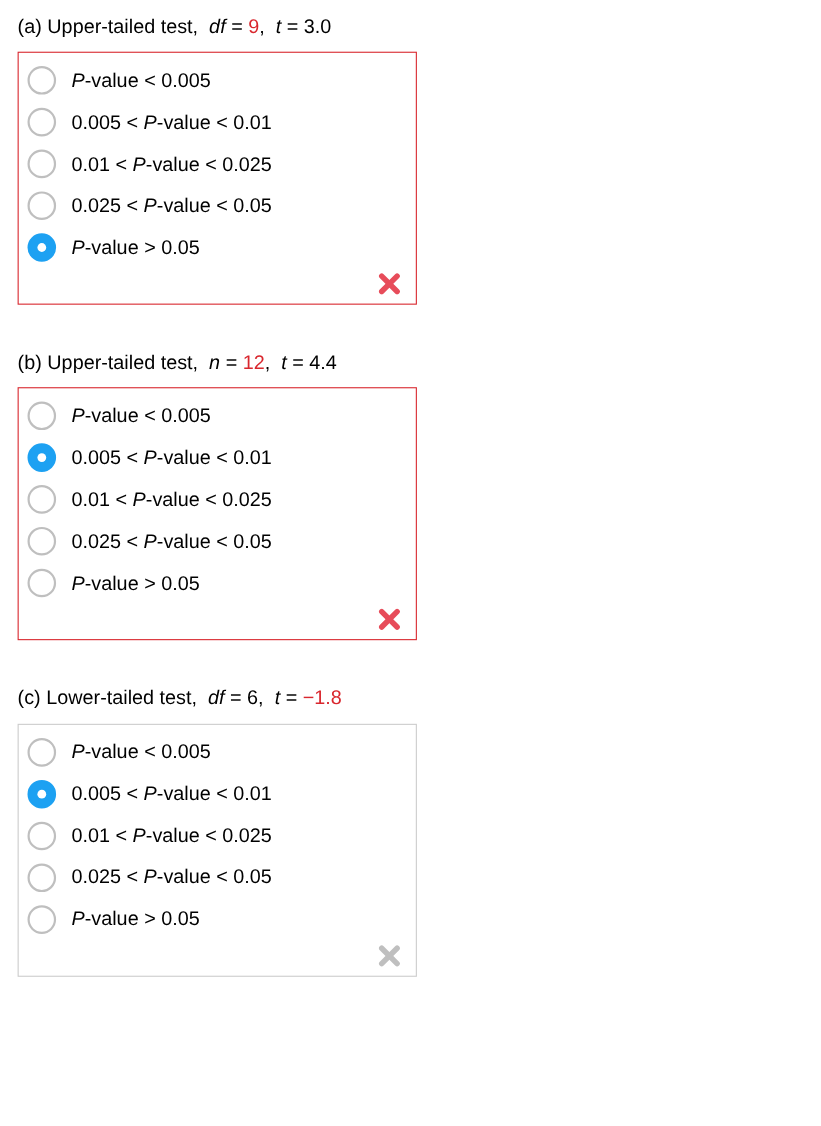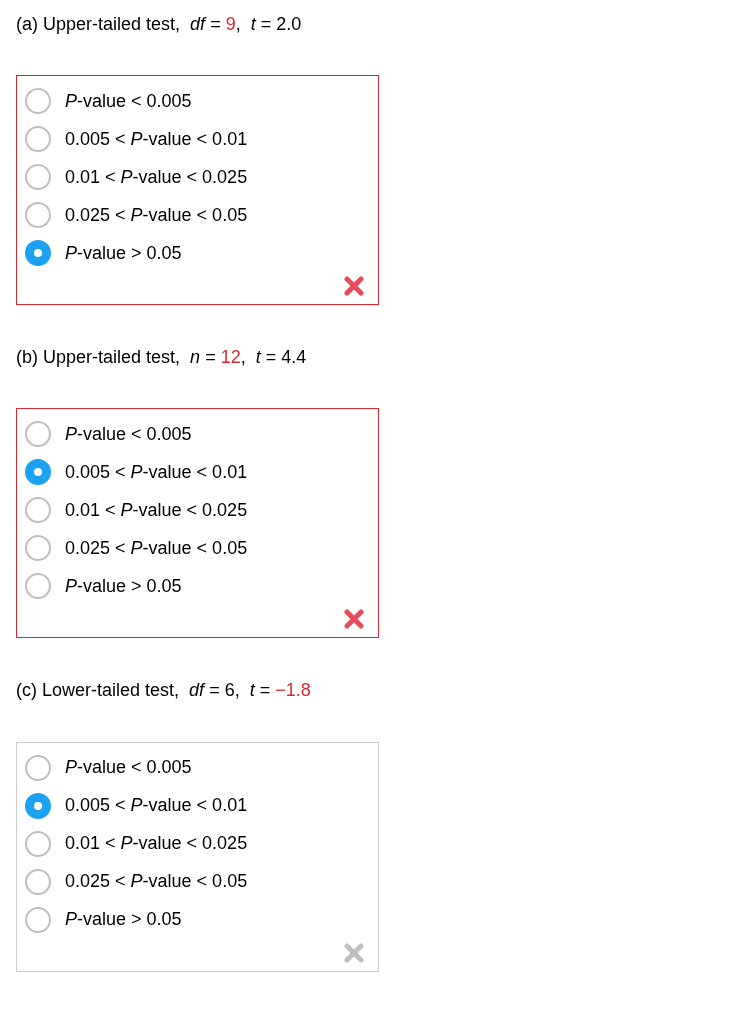--- a/index.html
+++ b/index.html
@@ -21,21 +21,20 @@
     font-style: italic;
   }
   .val-red {
     color: #d9272e;
   }
   .options-box {
     display: inline-block;
     border: 1px solid #ccc;
     padding: 6px 10px 6px 6px;
     min-width: 345px;
-    margin-top: 28px;
   }
   .options-box.incorrect {
     border: 1px solid #d9272e;
   }
   .option-row {
     display: flex;
     align-items: center;
     padding: 6px 2px;
   }
   .radio {
@@ -83,21 +82,21 @@
     stroke: #e74c5a;
   }
   .x-icon.gray path {
     stroke: #bfbfbf;
   }
 </style>
 </head>
 <body>
 
 <div id="root">
-    <div class="question"><div class="prompt"><span>(a)</span> <span>Upper-tailed test</span>,&nbsp;&nbsp;<span class="pvar">df</span> = <span class="val-red">9</span>,&nbsp;&nbsp;<span class="pvar">t</span> = <span class="">2.0</span></div><div class="options-box incorrect"><div class="option-row">
+    <div class="question"><div class="prompt"><span>(a)</span> <span>Upper-tailed test</span>,&nbsp;&nbsp;<span class="pvar">df</span> = <span class="val-red">9</span>,&nbsp;&nbsp;<span class="pvar">t</span> = <span class="">3.0</span></div><div class="options-box incorrect"><div class="option-row">
           <span class="radio"></span>
           <span class="opt-label"><span class="pvar">P</span><span>-value &lt; 0.005</span></span>
         </div><div class="option-row">
           <span class="radio"></span>
           <span class="opt-label"><span>0.005 &lt; </span><span class="pvar">P</span><span>-value &lt; 0.01</span></span>
         </div><div class="option-row">
           <span class="radio"></span>
           <span class="opt-label"><span>0.01 &lt; </span><span class="pvar">P</span><span>-value &lt; 0.025</span></span>
         </div><div class="option-row">
           <span class="radio"></span>

